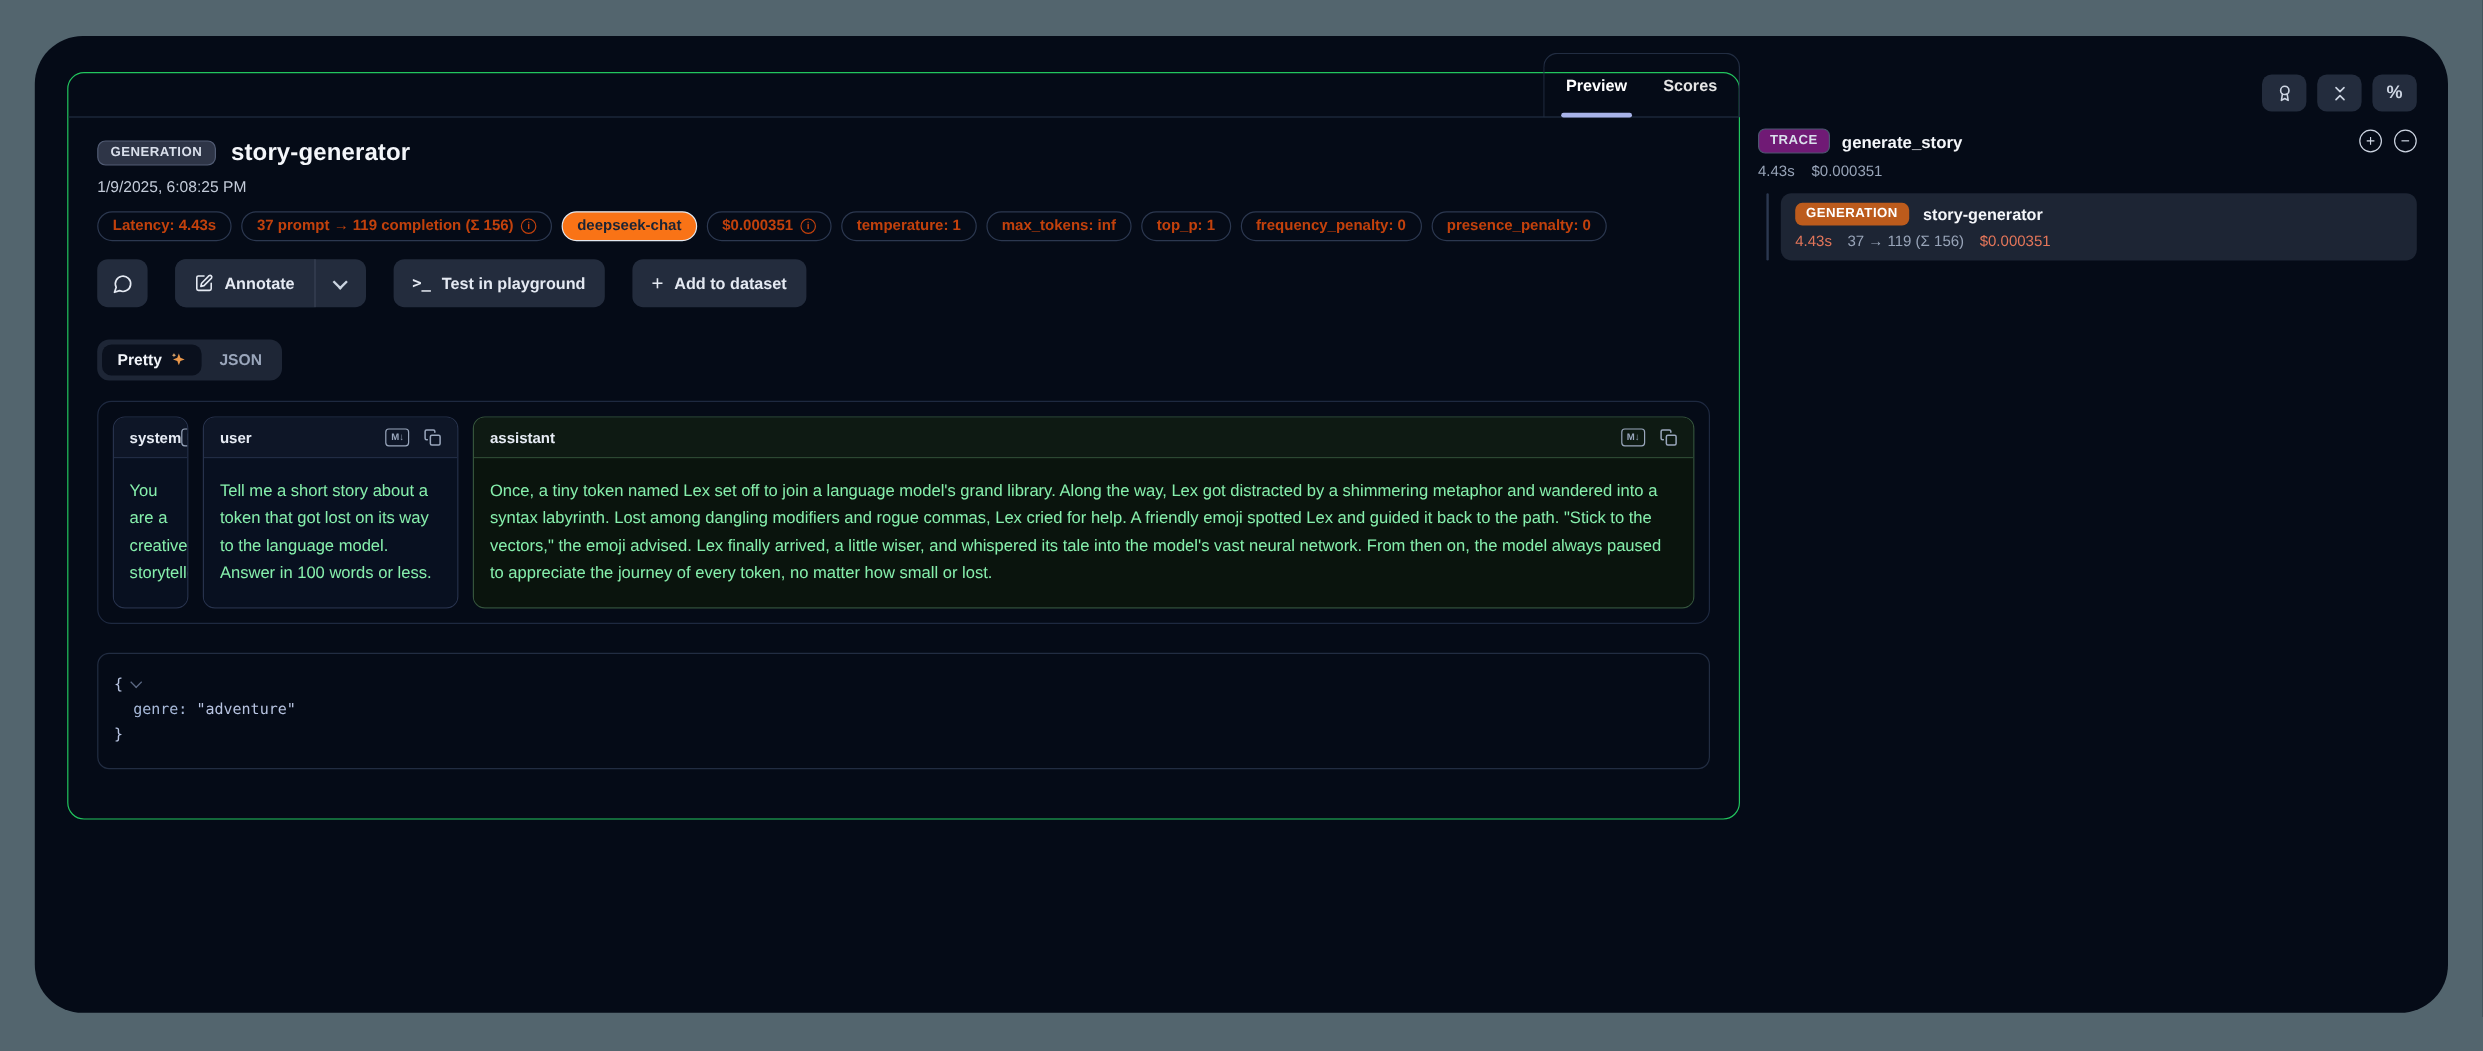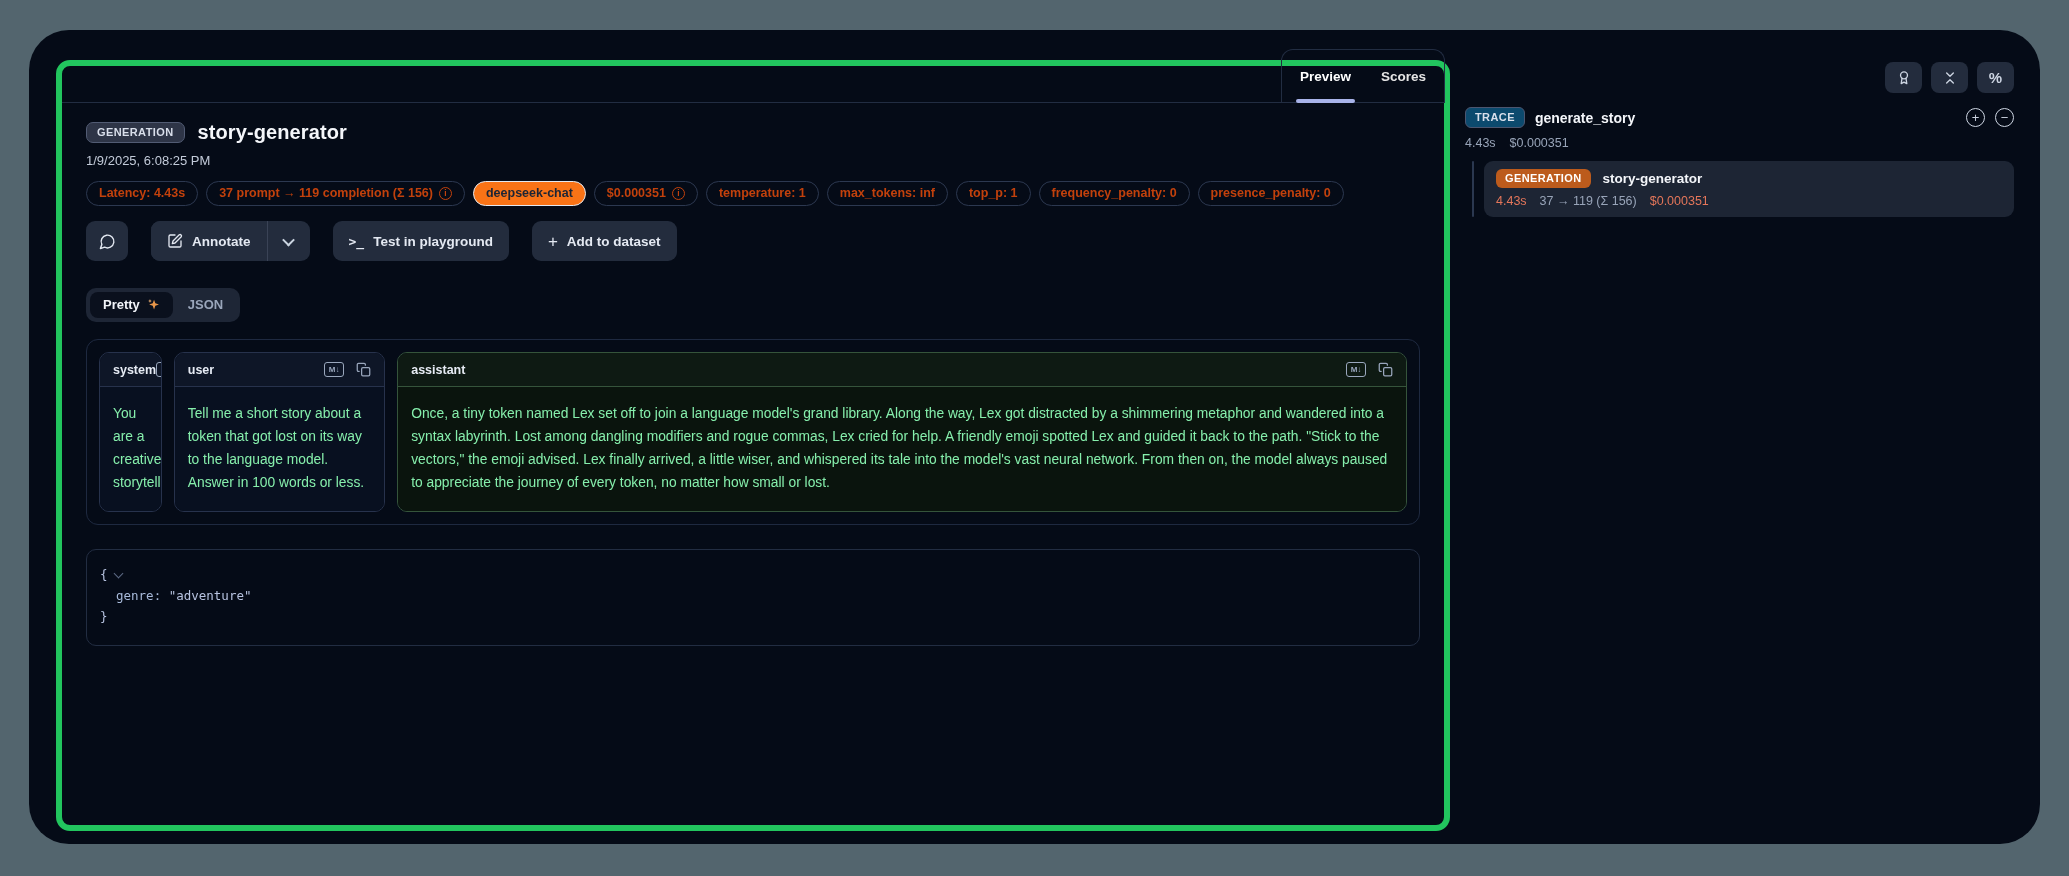--- a/index.html
+++ b/index.html
@@ -6,22 +6,22 @@
   html,body { width:2069px; height:876px; overflow:hidden; }
   body { background:#53656e; font-family:"Liberation Sans", sans-serif; }
 
   .window {
     position:absolute; left:29px; top:30px; width:2011px; height:814px;
     background:#050b17; border-radius:40px;
   }
 
   
   .main-panel {
-    position:absolute; left:27px; top:30px; width:1394px; height:771px;
-    border:6px solid #22c55e; border-radius:14px; background:#050b17;
+    position:absolute; left:27px; top:30px; width:1394px; height:623px;
+    border:1px solid #22c55e; border-radius:14px; background:#050b17;
   }
   .panel-header {
     position:relative; height:37px; border-bottom:1px solid #222d42;
   }
   .tabbox {
     position:absolute; right:-1px; top:-17px; height:54px;
     border:1px solid #222d42; border-bottom:none; border-radius:12px 12px 0 0;
     display:flex; align-items:stretch; padding:0 18px; gap:30px;
   }
   .tab { position:relative; display:flex; align-items:center; font-size:13.5px; font-weight:700; color:#e5e5e5; cursor:pointer; }
@@ -107,21 +107,21 @@
   .sidebar { position:absolute; left:1436px; right:26px; top:32px; }
   .side-icons { display:flex; justify-content:flex-end; gap:9px; }
   .side-icon-btn {
     width:37px; height:31px; background:#232c3d; border:none; border-radius:8px;
     display:inline-flex; align-items:center; justify-content:center; color:#cdd5e2; cursor:pointer;
   }
   .pct-glyph { font-size:15px; font-weight:600; color:#cdd5e2; }
 
   .trace-row { display:flex; align-items:center; gap:10px; margin-top:14px; }
   .trace-badge {
-    background:#0c4a6e; border:1px solid #4c5670; color:#d9dfeb;
+    background:#701a75; border:1px solid #4c5670; color:#d9dfeb;
     font-size:11px; font-weight:700; letter-spacing:.4px; padding:3px 9px 4px; border-radius:6px;
   }
   .trace-name { color:#f4f6fa; font-size:14px; font-weight:700; }
   .trace-zoom { margin-left:auto; display:flex; gap:10px; }
   .circle-btn {
     width:19px; height:19px; border:1.4px solid #cdd5e2; border-radius:50%; background:transparent;
     color:#cdd5e2; display:inline-flex; align-items:center; justify-content:center;
     font-size:13px; line-height:1; cursor:pointer; padding:0;
   }
   .trace-metrics { display:flex; gap:14px; margin-top:8px; color:#98a4b8; font-size:12.5px; }

